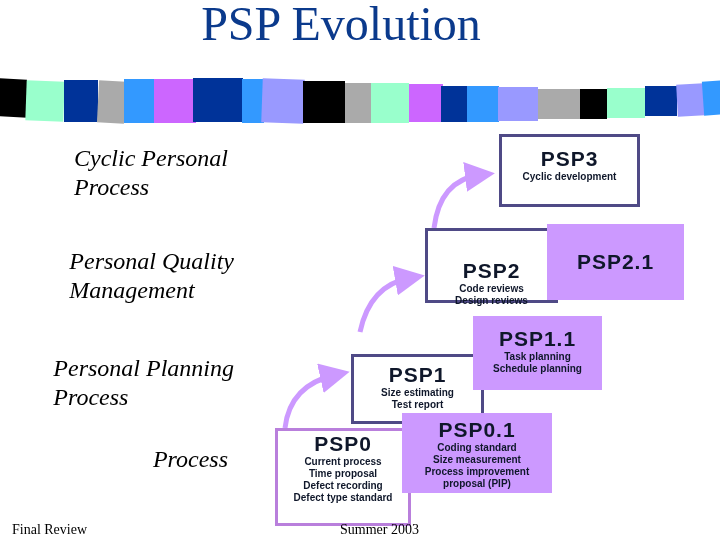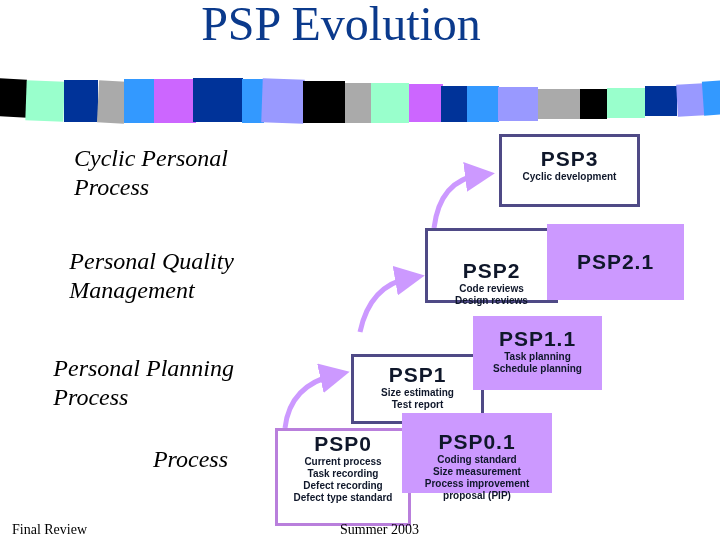--- a/index.html
+++ b/index.html
@@ -113,25 +113,25 @@
 </div>
 <div class="box sub" style="left:473px;top:316px;width:129px;height:74px;padding-top:11px;">
   <div class="name">PSP1.1</div>
   <div class="desc">Task planning
 Schedule planning</div>
 </div>
 
 <div class="box main psp0" style="left:275px;top:428px;width:136px;height:98px;padding-top:1px;">
   <div class="name">PSP0</div>
   <div class="desc">Current process
-Task recording
+Time proposal
 Defect recording
 Defect type standard</div>
 </div>
-<div class="box sub" style="left:402px;top:413px;width:150px;height:80px;padding-top:17px;">
+<div class="box sub" style="left:402px;top:413px;width:150px;height:80px;padding-top:5px;">
   <div class="name">PSP0.1</div>
   <div class="desc">Coding standard
 Size  measurement
 Process improvement
 proposal (PIP)</div>
 </div>
 
 <div class="footer" style="left:12px;">Final Review</div>
 <div class="footer" style="left:340px;">Summer 2003</div>
 

